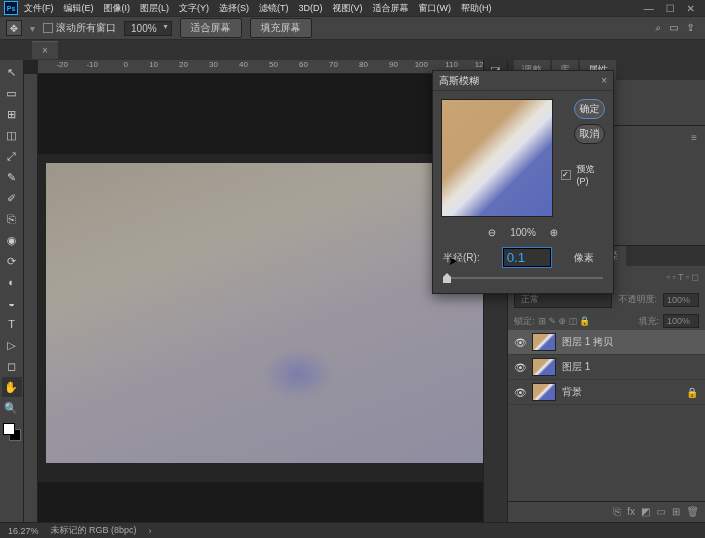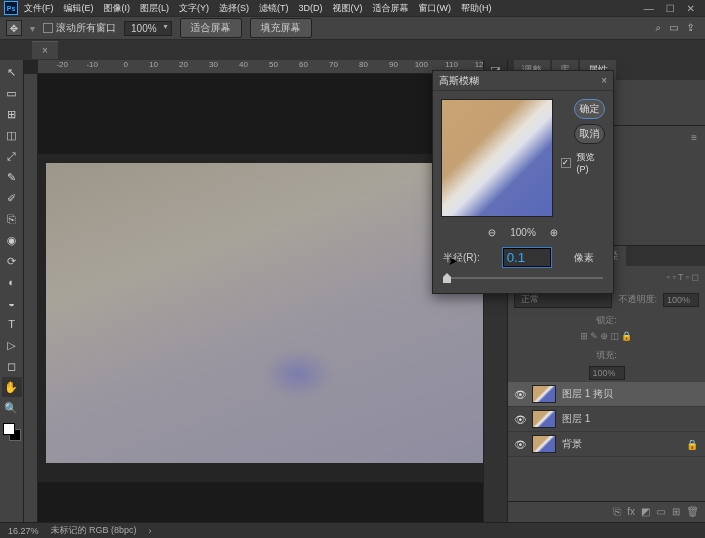--- a/index.html
+++ b/index.html
@@ -50,36 +50,36 @@
 .panel-tabs span.active { color: #ddd; background: #434343; }
 .panel-body { background: #434343; padding: 6px 8px; font-size: 10px; color: #bbb; border-bottom: 1px solid #222; }
 .panel-body.small { min-height: 46px; }
 .layer-row { display: flex; align-items: center; gap: 6px; padding: 3px 6px; border-bottom: 1px solid #383838; }
 .layer-row.active { background: #5a5a5a; }
 .eye { width: 12px; color: #ddd; cursor: pointer; }
 .layer-thumb { width: 24px; height: 18px; background: linear-gradient(135deg,#c9a574 0%, #c9a574 40%, #eee 50%, #5968b8 60%, #5968b8 100%); border: 1px solid #222; }
 .layer-controls { display: flex; align-items: center; gap: 6px; padding: 4px 6px; font-size: 9px; color: #888; }
 .layer-dropdown { background: #333; border: 1px solid #222; padding: 1px 6px; color: #888; flex: 1; font-family: Liberation Mono, monospace; }
 .inputnum { background: #333; border: 1px solid #222; width: 36px; padding: 1px 3px; color: #888; }
-.lock-icons { display: flex; gap: 4px; padding: 2px 6px; font-size: 9px; color: #888; align-items: center; flex-direction: column; }
+.lock-icons { display: flex; gap: 4px; padding: 2px 6px; font-size: 9px; color: #888; align-items: center; }
 .panel-footer { display: flex; gap: 6px; justify-content: flex-end; padding: 4px 6px; border-top: 1px solid #222; }
 .panel-footer span { color: #999; cursor: pointer; font-size: 10px; }
 
 .statusbar { position: absolute; bottom: 0; left: 0; right: 0; height: 16px; background: #323232; display: flex; align-items: center; padding: 0 8px; gap: 12px; font-size: 9px; color: #aaa; border-top: 1px solid #222; }
 
 
 .dialog { position: absolute; left: 432px; top: 70px; width: 182px; background: #434343; border: 1px solid #222; box-shadow: 0 4px 12px rgba(0,0,0,0.5); z-index: 100; }
 .dialog-title { height: 20px; background: #434343; display: flex; align-items: center; justify-content: space-between; padding: 0 6px; font-size: 10px; color: #ddd; border-bottom: 1px solid #333; }
 .dialog-title .close { color: #aaa; cursor: pointer; }
 .dialog-body { padding: 8px; display: flex; gap: 8px; }
 .preview-img { width: 112px; height: 118px; background: linear-gradient(135deg, #c9a574 0%, #c4a072 35%, #e8e4db 48%, #dfe0ea 55%, #6270b8 68%, #5968b8 100%); border: 1px solid #222; }
 .dlg-buttons { display: flex; flex-direction: column; gap: 5px; width: 44px; }
 .dlg-btn { background: #535353; border: 1px solid #222; border-radius: 10px; padding: 2px 0; text-align: center; font-size: 10px; color: #ddd; cursor: pointer; margin-left: 13px; }
 .dlg-btn.primary { border-color: #5a8ac8; }
-.dlg-check { font-size: 9px; color: #ddd; display: flex; align-items: center; gap: 3px; margin-top: 2px; }
+.dlg-check { font-size: 9px; color: #ddd; display: flex; align-items: center; gap: 3px; margin-top: 14px; }
 .zoom-row { display: flex; align-items: center; justify-content: center; gap: 14px; padding: 2px 8px 6px; font-size: 10px; color: #ccc; }
 .zoom-row .zicon { cursor: pointer; }
 .radius-row { display: flex; align-items: center; gap: 23px; padding: 4px 10px; font-size: 10px; }
 .radius-input { background: #333; border: 1px solid #000; width: 48px; padding: 1px 3px; color: #31a8ff; outline: 1px solid #2b7fd4; }
 .slider-row { padding: 6px 10px 14px; position: relative; }
 .slider-track { height: 2px; background: #666; position: relative; }
 .slider-handle { position: absolute; left: 0; top: -4px; width: 8px; height: 10px; background: #ccc; clip-path: polygon(50% 0, 100% 40%, 100% 100%, 0 100%, 0 40%); cursor: pointer; }
 .cursor-arrow { position: absolute; left: 448px; top: 254px; color: #000; font-size: 12px; z-index: 200; pointer-events: none; }
 
 .vstrip { position: absolute; right: 198px; top: 60px; bottom: 16px; width: 24px; background: #323232; border-left: 1px solid #222; display: flex; flex-direction: column; align-items: center; padding-top: 4px; gap: 8px; }

